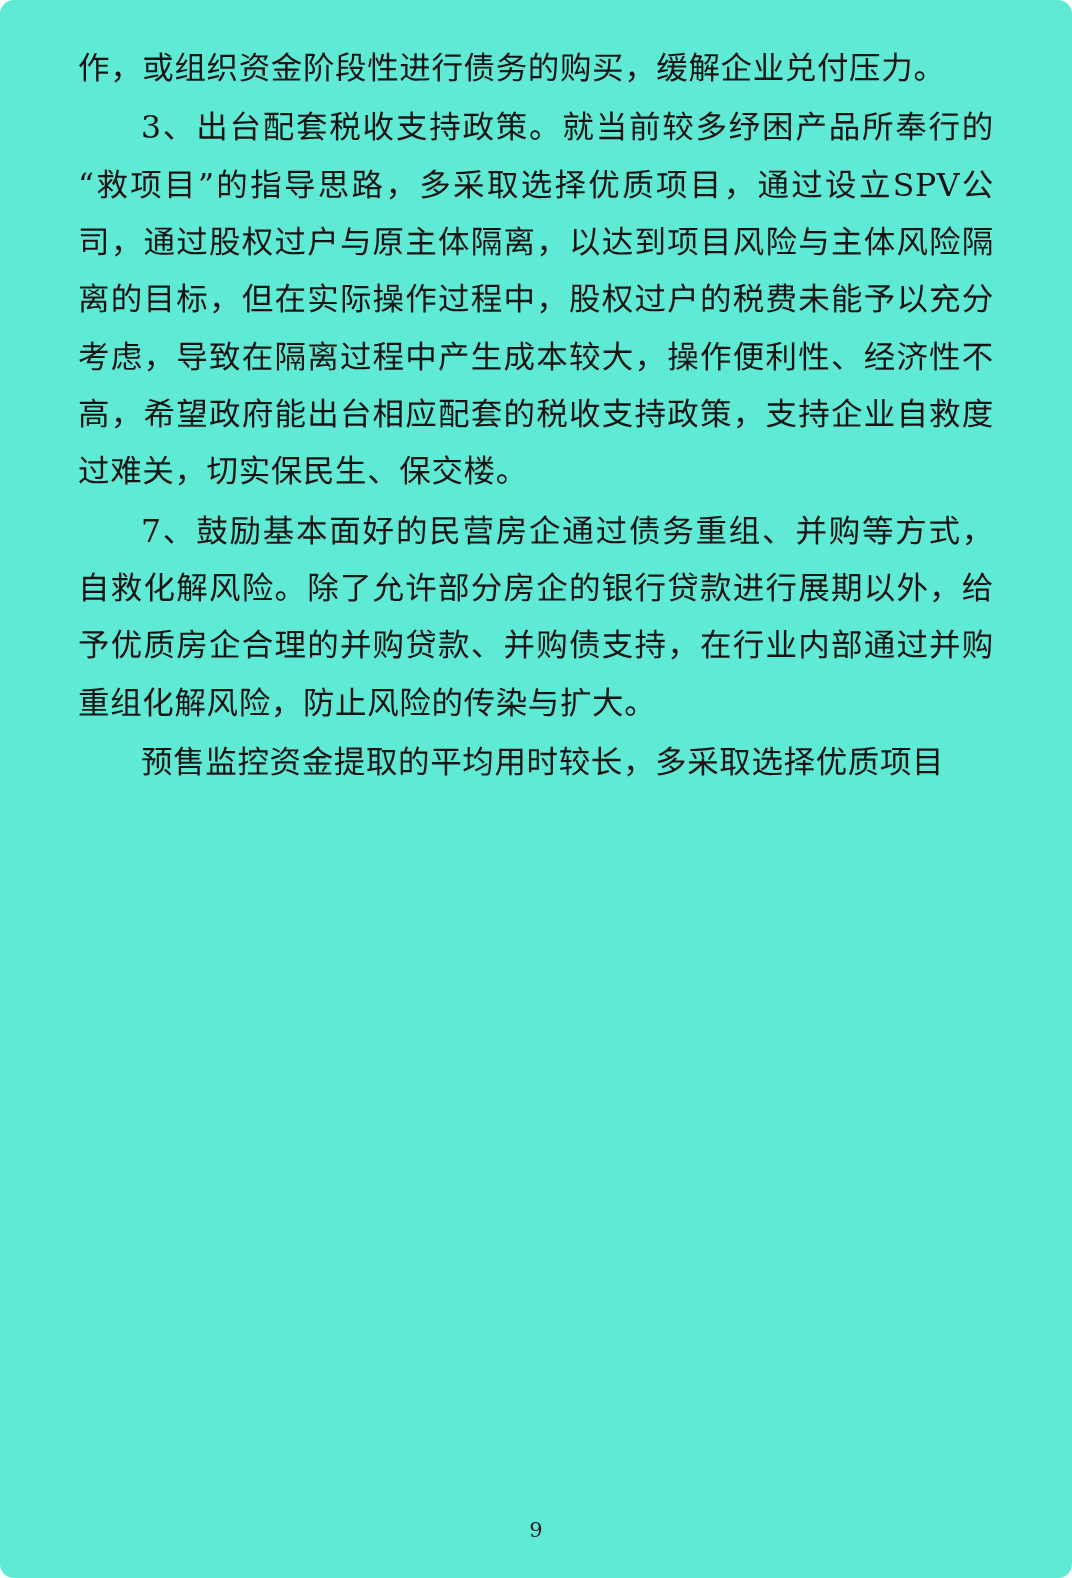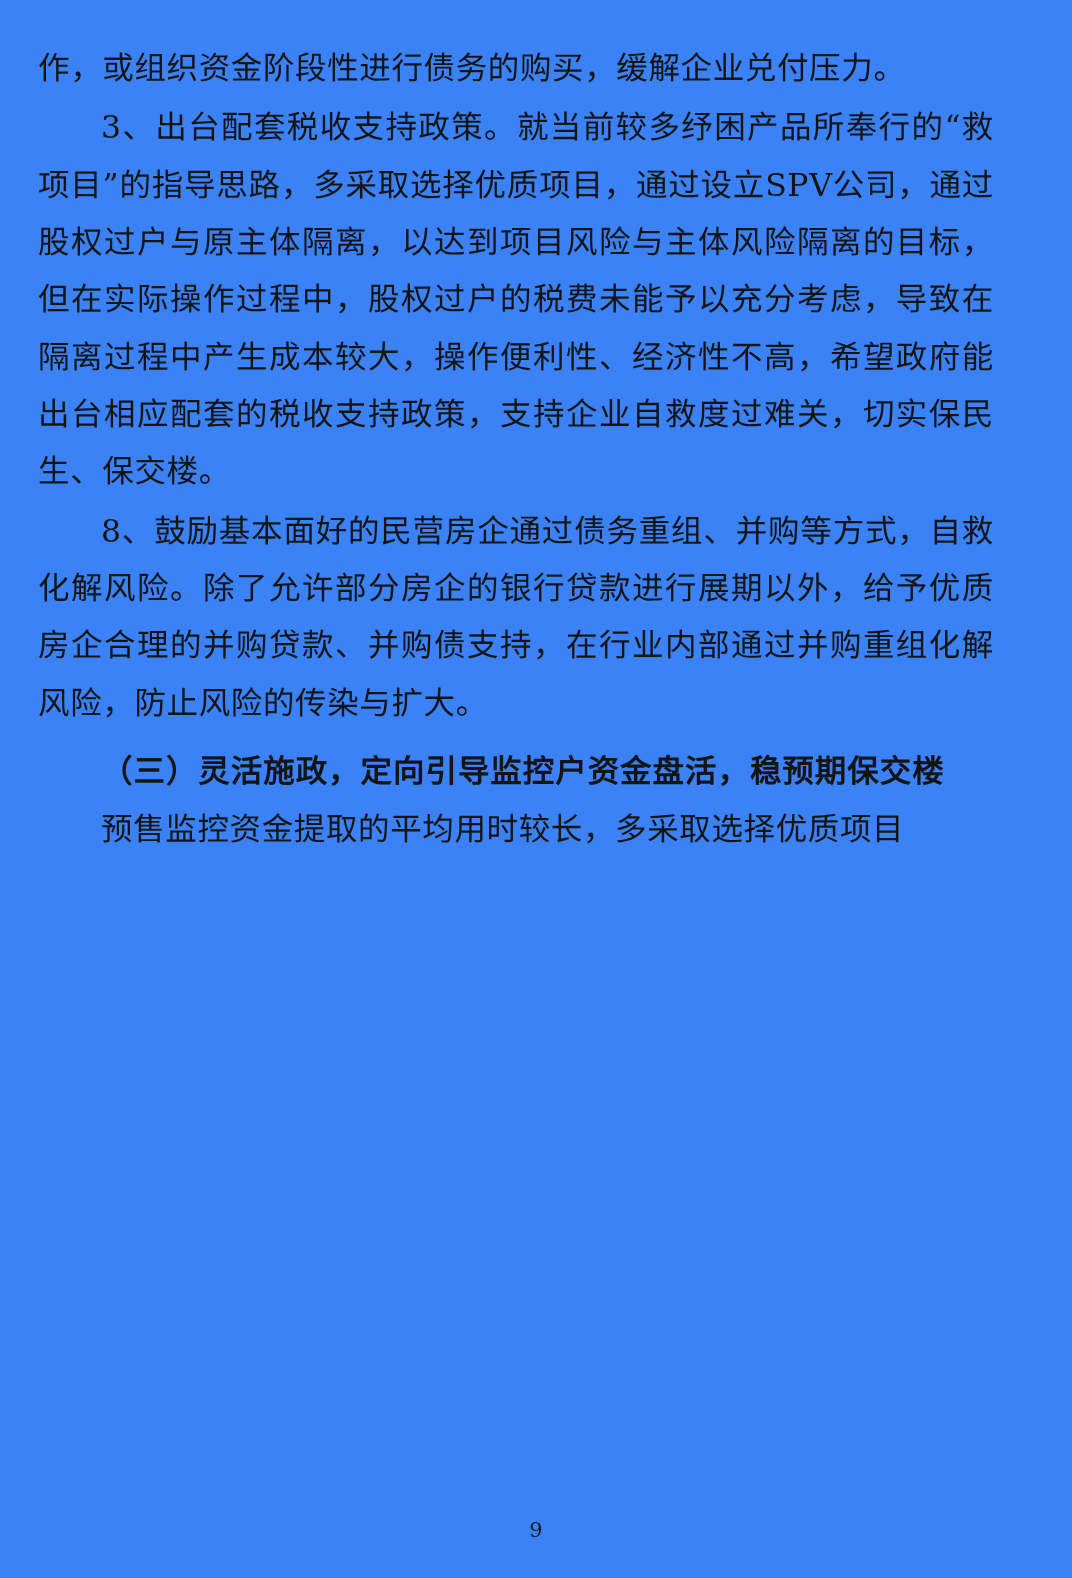--- a/index.html
+++ b/index.html
@@ -13,22 +13,23 @@
     font-family: "DejaVu Serif", "Liberation Serif", serif;
     color: #1a1a1a;
     position: relative;
     overflow: hidden;
   }
   .page {
     position: relative;
     width: 1072px;
     height: 1578px;
     box-sizing: border-box;
-    padding: 40px 78px 0 38px;
-    background: #3b82f6;
+    padding: 40px 78px 0 78px;
+    background: #5eead4;
+    border-radius: 14px;
   }
   .doc-body {
     font-size: 31.5px;
     line-height: 1.82;
     letter-spacing: 0.02em;
     text-align: justify;
     text-justify: inter-ideograph;
     color: #141414;
   }
   p.para {
@@ -60,22 +61,21 @@
 <body>
 
 <div class="page">
   <div class="doc-body">
 
     <p class="cont">作，或组织资金阶段性进行债务的购买，缓解企业兑付压力。</p>
 
     <p class="para">3、出台配套税收支持政策。就当前较多纾困产品所奉行的“救项目”的指导思路，多采取选择优质项目，通过设立SPV公司，通过股权过户与原主体隔离，以达到项目风险与主体风险隔离的目标，但在实际操作过程中，股权过户的税费未能予以充分考虑，导致在隔离过程中产生成本较大，操作便利性、经济性不高，希望政府能出台相应配套的税收支持政策，支持企业自救度过难关，切实保民生、保交楼。</p>
 
 
-    <p class="para">8、鼓励基本面好的民营房企通过债务重组、并购等方式，自救化解风险。除了允许部分房企的银行贷款进行展期以外，给予优质房企合理的并购贷款、并购债支持，在行业内部通过并购重组化解风险，防止风险的传染与扩大。</p>
+    <p class="para">7、鼓励基本面好的民营房企通过债务重组、并购等方式，自救化解风险。除了允许部分房企的银行贷款进行展期以外，给予优质房企合理的并购贷款、并购债支持，在行业内部通过并购重组化解风险，防止风险的传染与扩大。</p>
 
-    <p class="heading">（三）灵活施政，定向引导监控户资金盘活，稳预期保交楼</p>
 
     <p class="para">预售监控资金提取的平均用时较长，多采取选择优质项目</p>
 
   </div>
 
   <div class="page-number">9</div>
 </div>
 
 </body></html>

